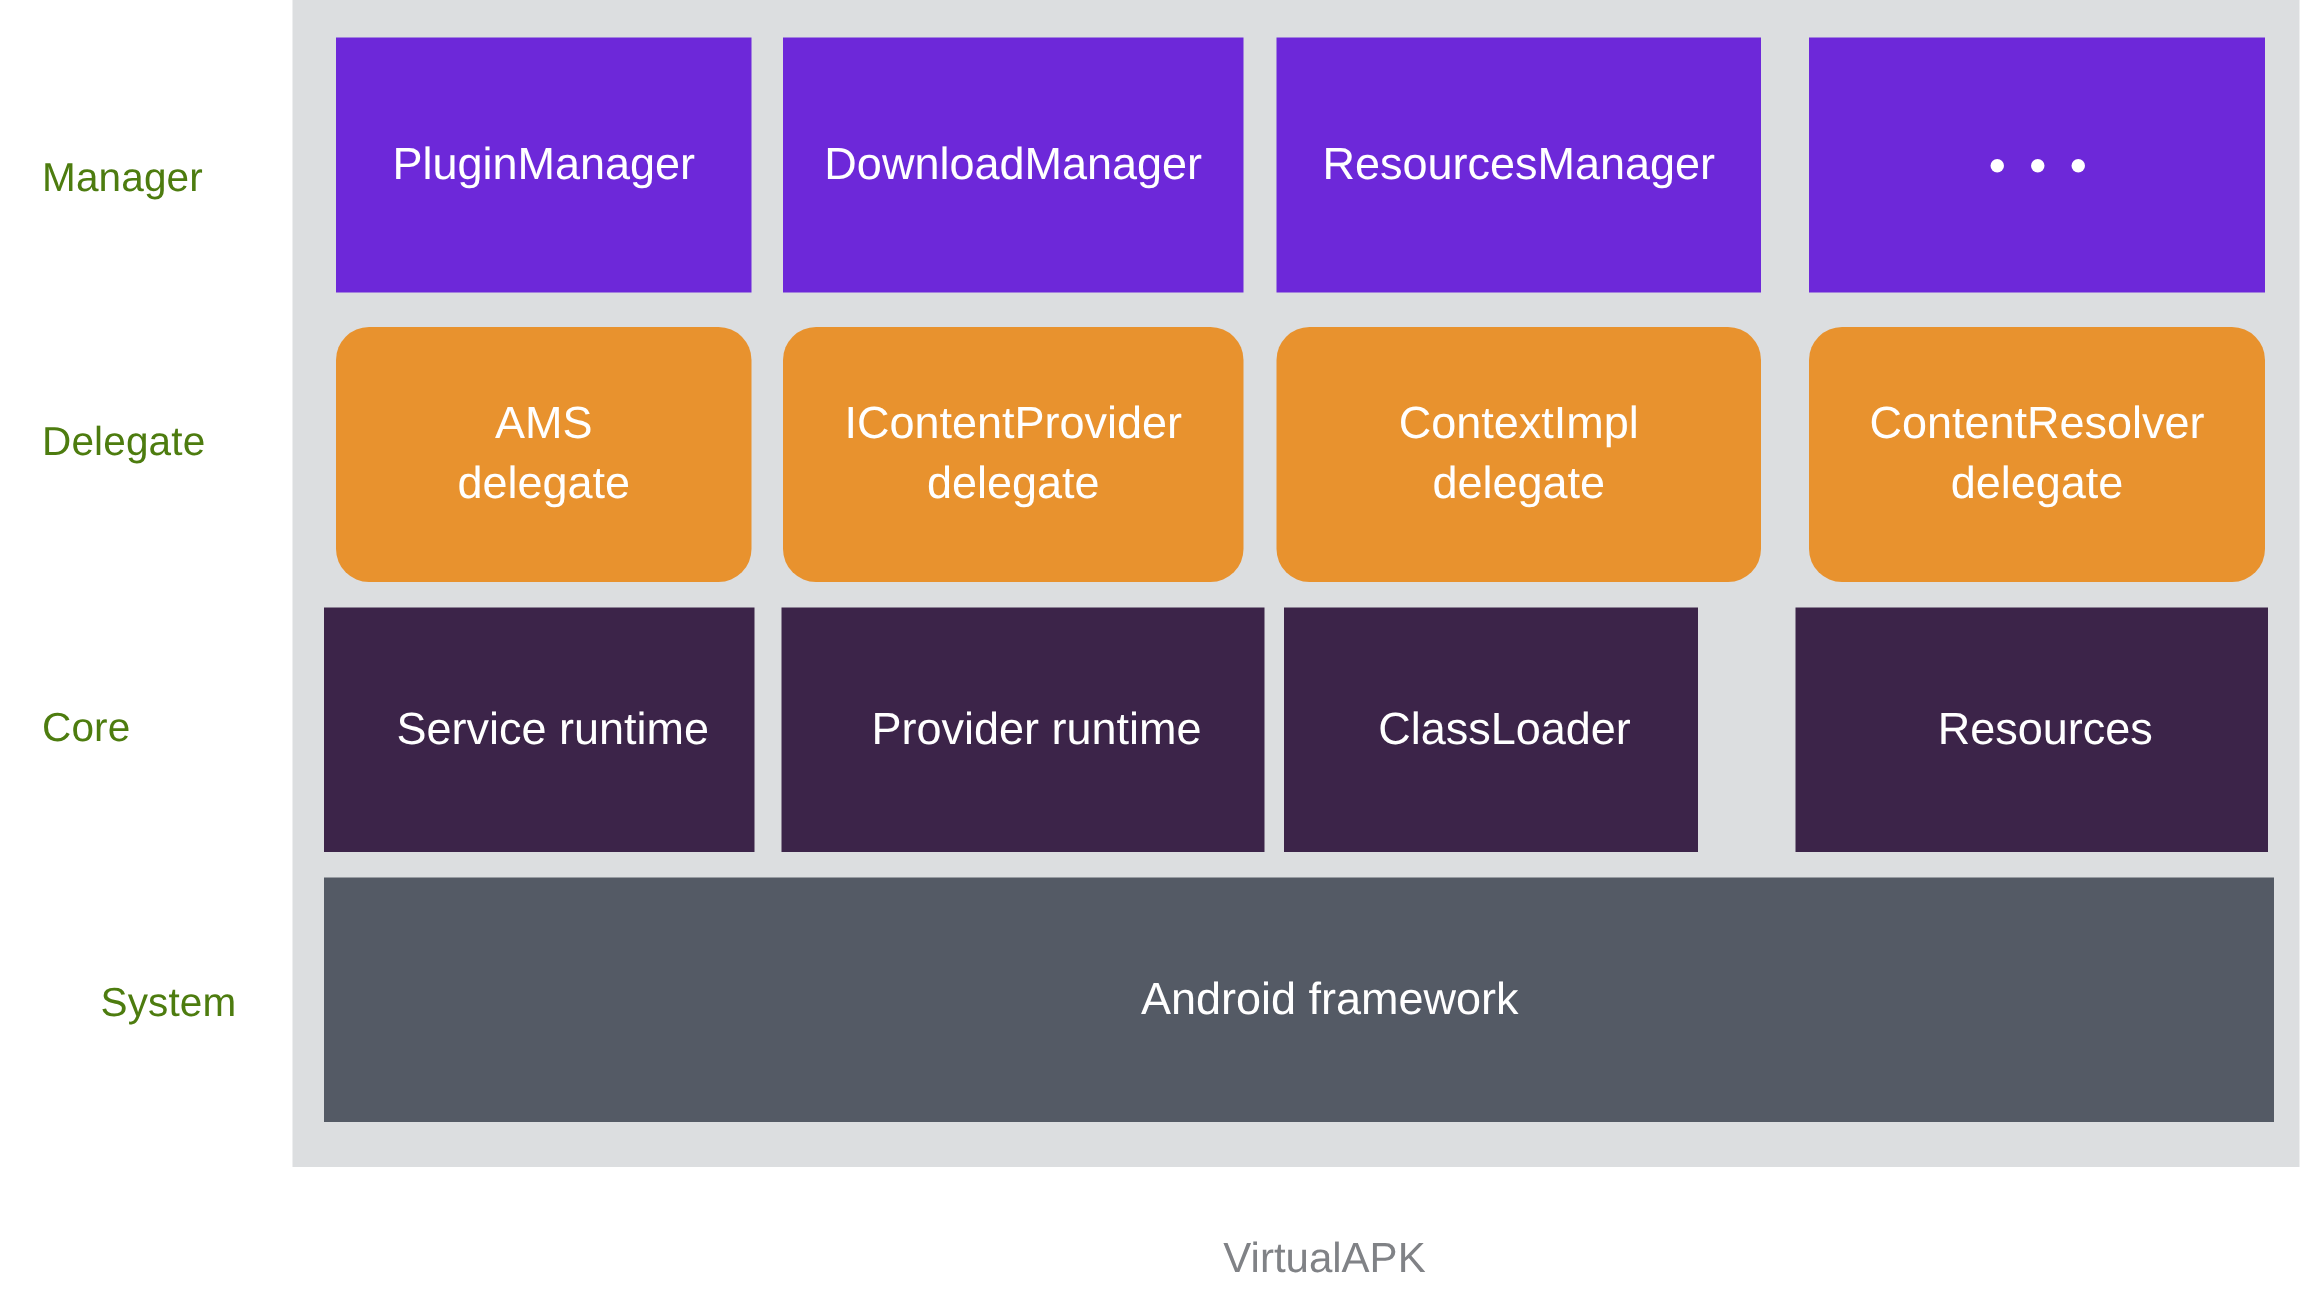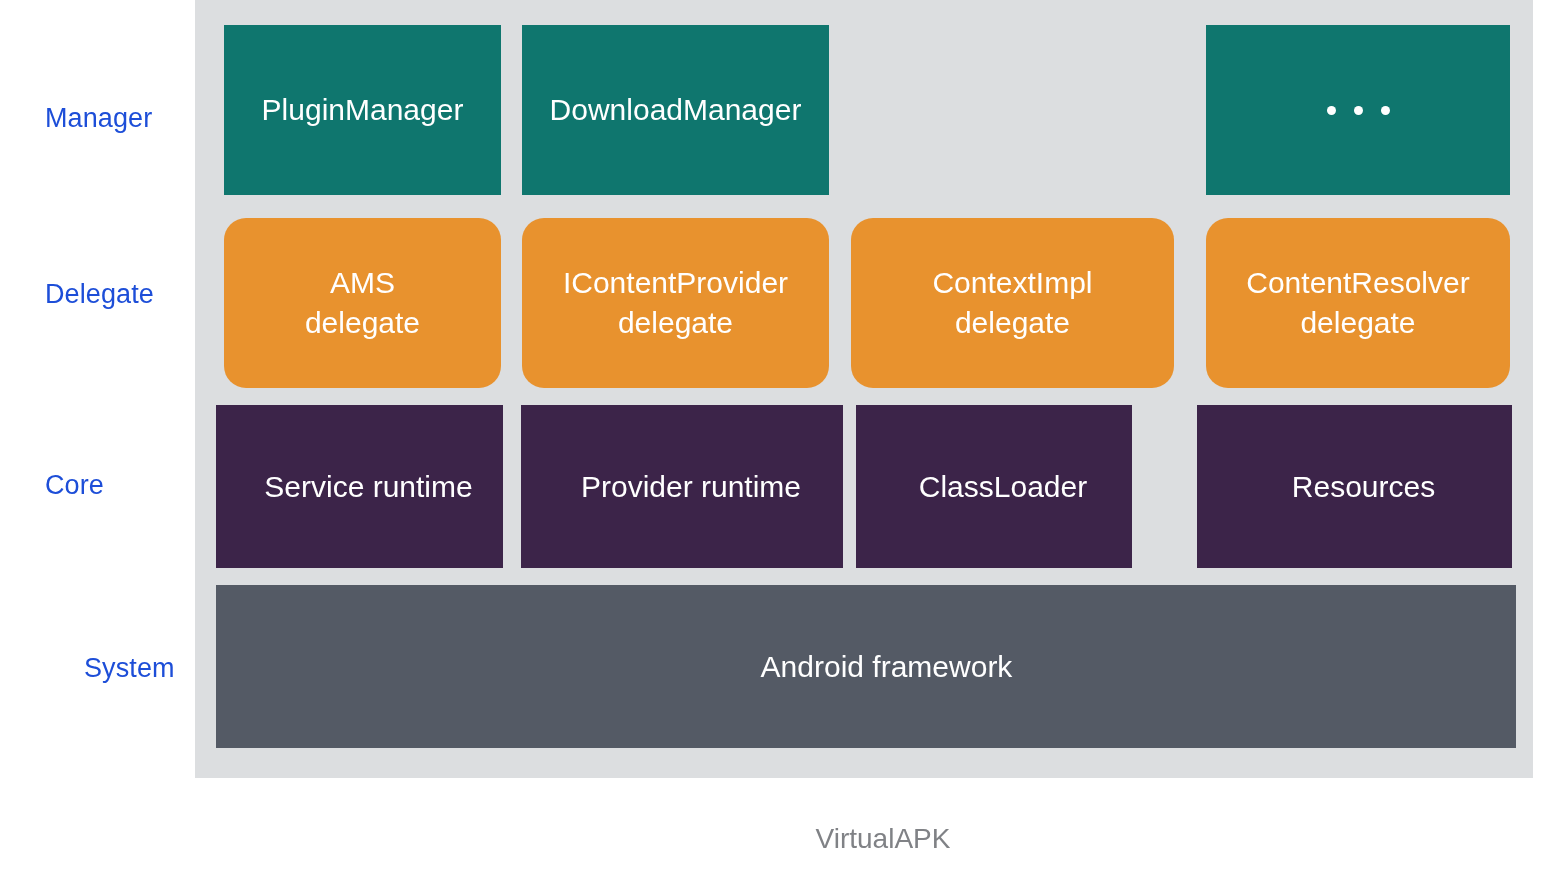--- a/index.html
+++ b/index.html
@@ -17,22 +17,22 @@
     position: relative;
     width: 1542px;
     height: 874px;
     background: #ffffff;
     overflow: hidden;
   }
 
   
   .row-label {
     position: absolute;
-    left: 45px;
-    color: #1d4ed8;
+    left: 28px;
+    color: #4d7c0f;
     font-size: 27px;
     line-height: 1;
     letter-spacing: 0.1px;
     white-space: nowrap;
   }
   #label-manager  { top: 105px; }
   #label-delegate { top: 281px; }
   #label-core     { top: 472px; }
   #label-system   { top: 655px; margin-left: 39px; }
 
@@ -54,21 +54,21 @@
     justify-content: center;
     text-align: center;
     color: #ffffff;
     font-size: 30px;
     line-height: 40px;
     padding: 0 6px;
     box-sizing: border-box;
     white-space: pre-line;
   }
 
-  .row-manager  { background: #0f766e; }
+  .row-manager  { background: #6d28d9; }
   .row-delegate { background: #e8922e; border-radius: 22px; }
   .row-core     { background: #3c2449; padding-left: 24px; }
   .row-system   { background: #545a65; }
 
   
   .r-manager { top: 25px; height: 170px; }
   
   .r-delegate { top: 218px; height: 170px; }
   
   .r-core { top: 405px; height: 163px; }
@@ -123,20 +123,21 @@
 
   <div class="row-label" id="label-manager">Manager</div>
   <div class="row-label" id="label-delegate">Delegate</div>
   <div class="row-label" id="label-core">Core</div>
   <div class="row-label" id="label-system">System</div>
 
   <div id="diagram">
 
     <div class="cell row-manager r-manager c1">PluginManager</div>
     <div class="cell row-manager r-manager c2">DownloadManager</div>
+    <div class="cell row-manager r-manager c3">ResourcesManager</div>
     <div class="cell row-manager r-manager c4">
       <span class="dots">
         <span class="dot"></span><span class="dot"></span><span class="dot"></span>
       </span>
     </div>
 
     <div class="cell row-delegate r-delegate c1">AMS
 delegate</div>
     <div class="cell row-delegate r-delegate c2">IContentProvider
 delegate</div>

